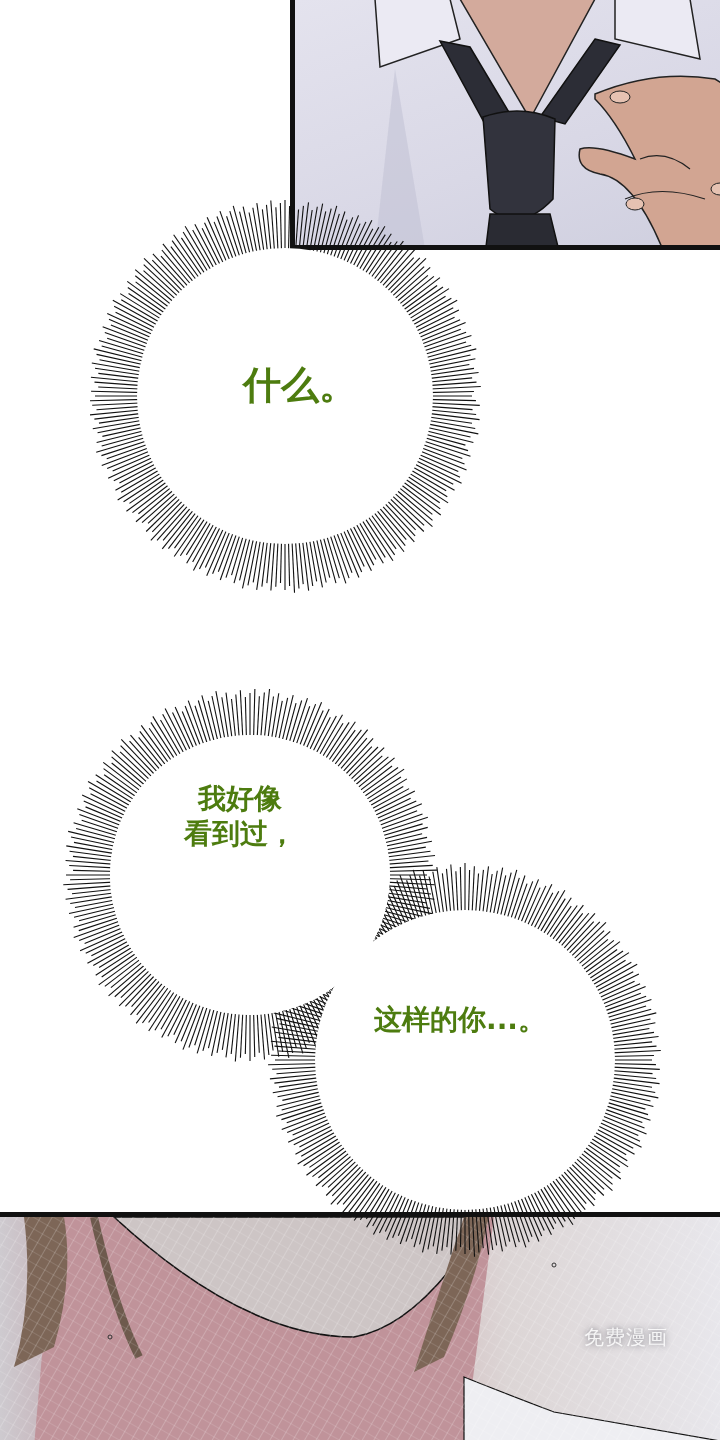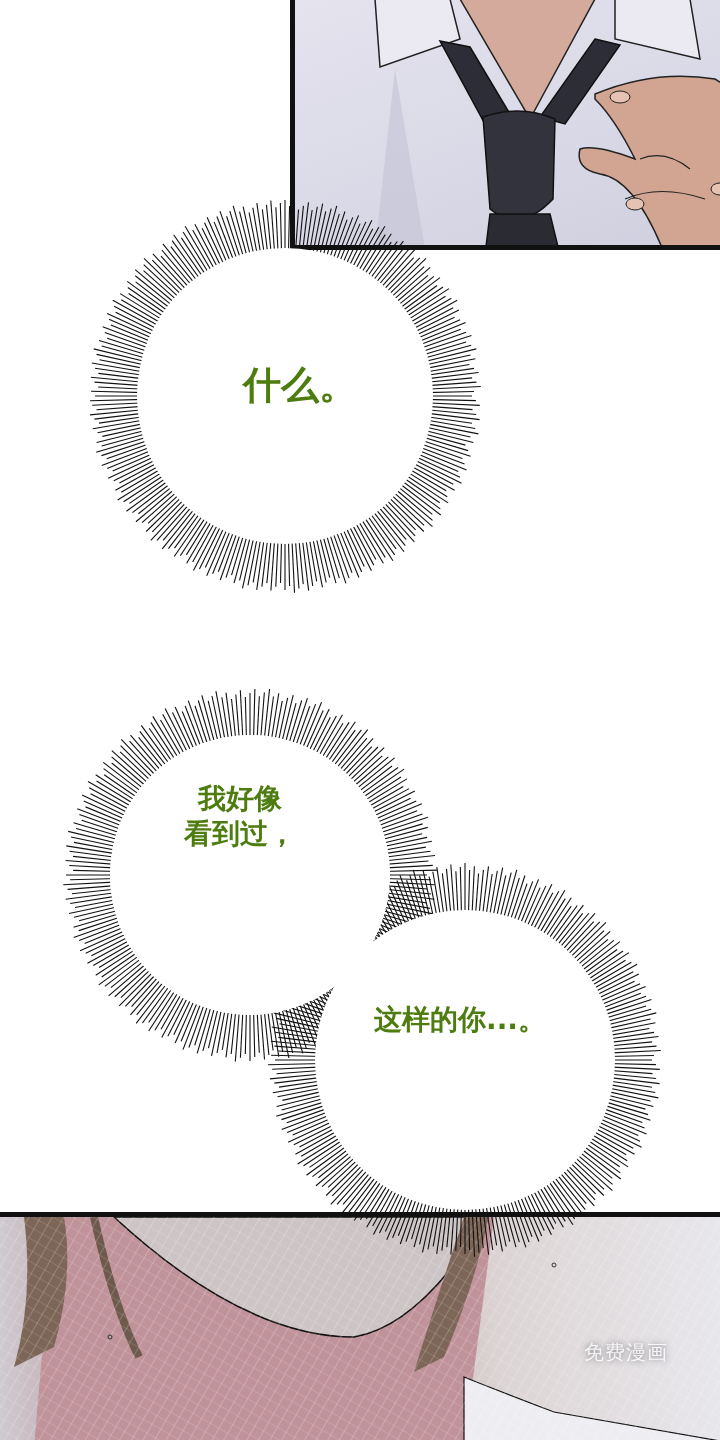--- a/index.html
+++ b/index.html
@@ -24,21 +24,21 @@
   .burst { position: absolute; }
   .bubble-text {
     position: absolute; color: #4d7c0f; font-weight: bold; text-align: center;
     line-height: 1.25; white-space: pre-line;
   }
   .watermark {
     position: absolute; left: 566px; top: 1318px; width: 120px; text-align: center;
     color: rgba(255,255,255,0.85); text-shadow: 0 0 6px rgba(80,80,90,0.7);
   }
   .wm-logo { font-size: 46px; font-weight: bold; letter-spacing: 2px; line-height: 1; }
-  .wm-sub { font-size: 20px; letter-spacing: 1px; margin-top: 21px; }
+  .wm-sub { font-size: 20px; letter-spacing: 1px; margin-top: 6px; }
 </style>
 </head>
 <body>
 
 <div class="panel" id="panel-top">
   <svg width="436" height="256" viewBox="0 0 436 256">
 
     <polygon points="80,0 155,0 165,40 85,68" fill="#ebeaf3" stroke="#222" stroke-width="1.5"></polygon>
 
     <polygon points="320,0 395,0 405,60 320,40" fill="#ebeaf3" stroke="#222" stroke-width="1.5"></polygon>

